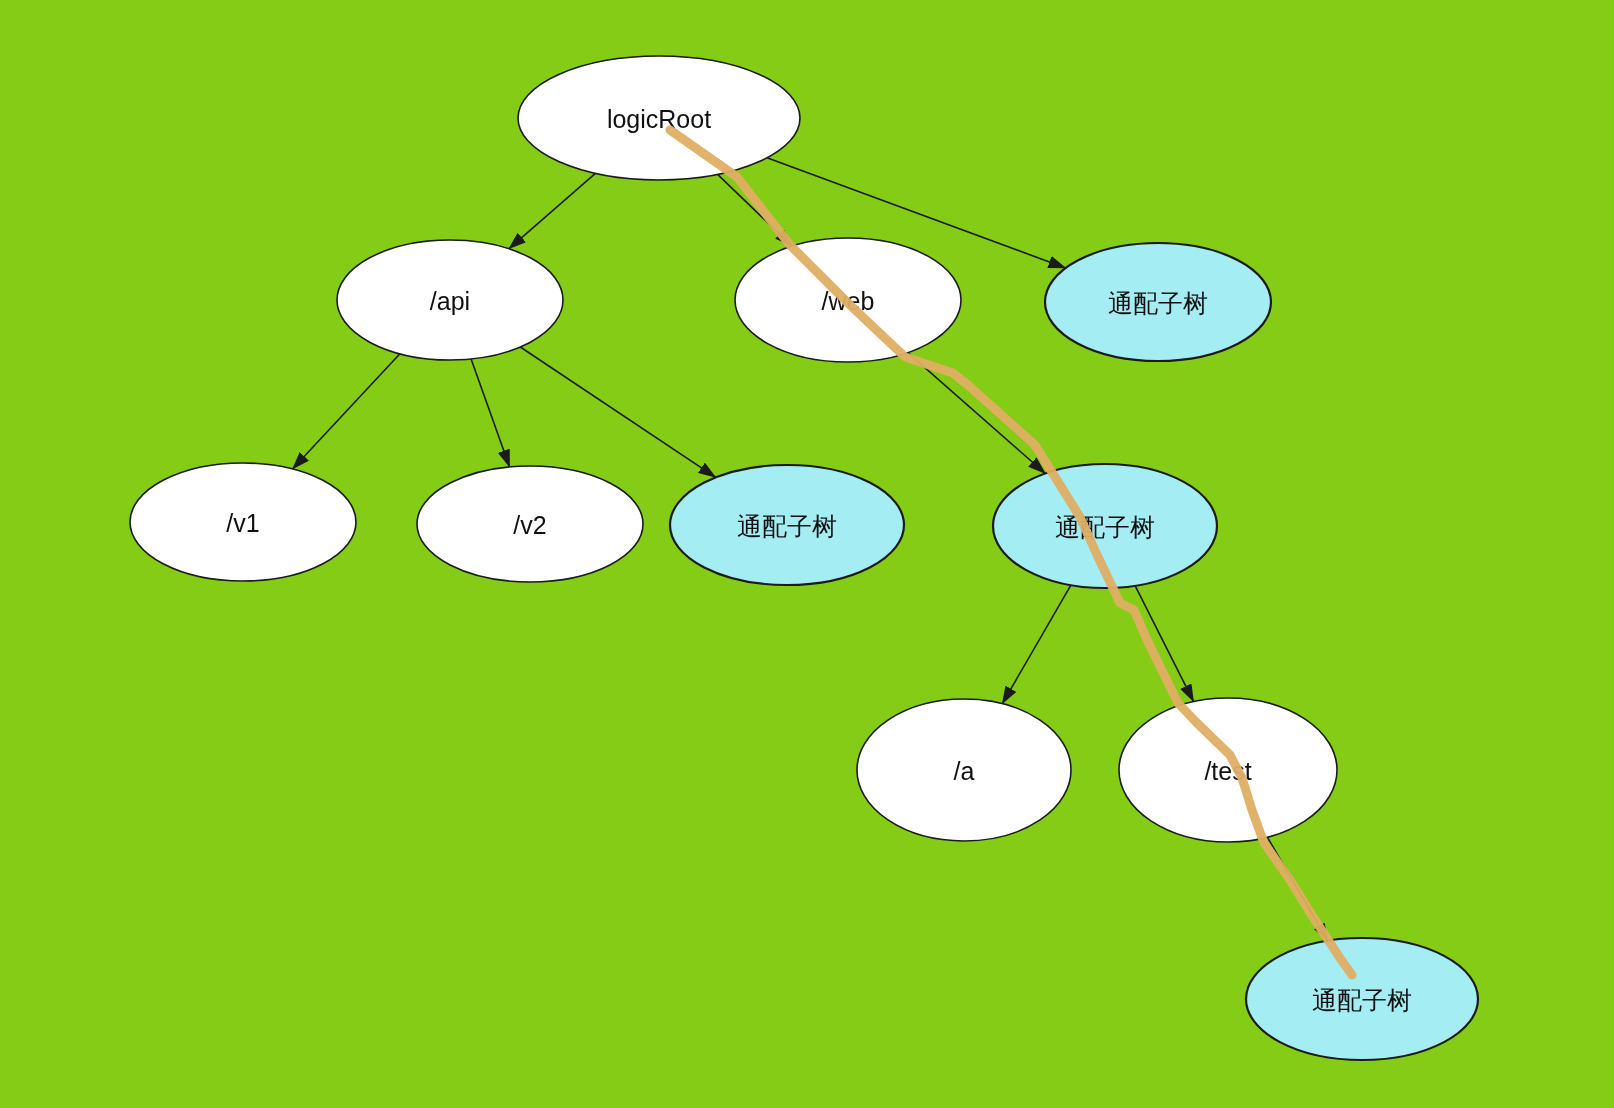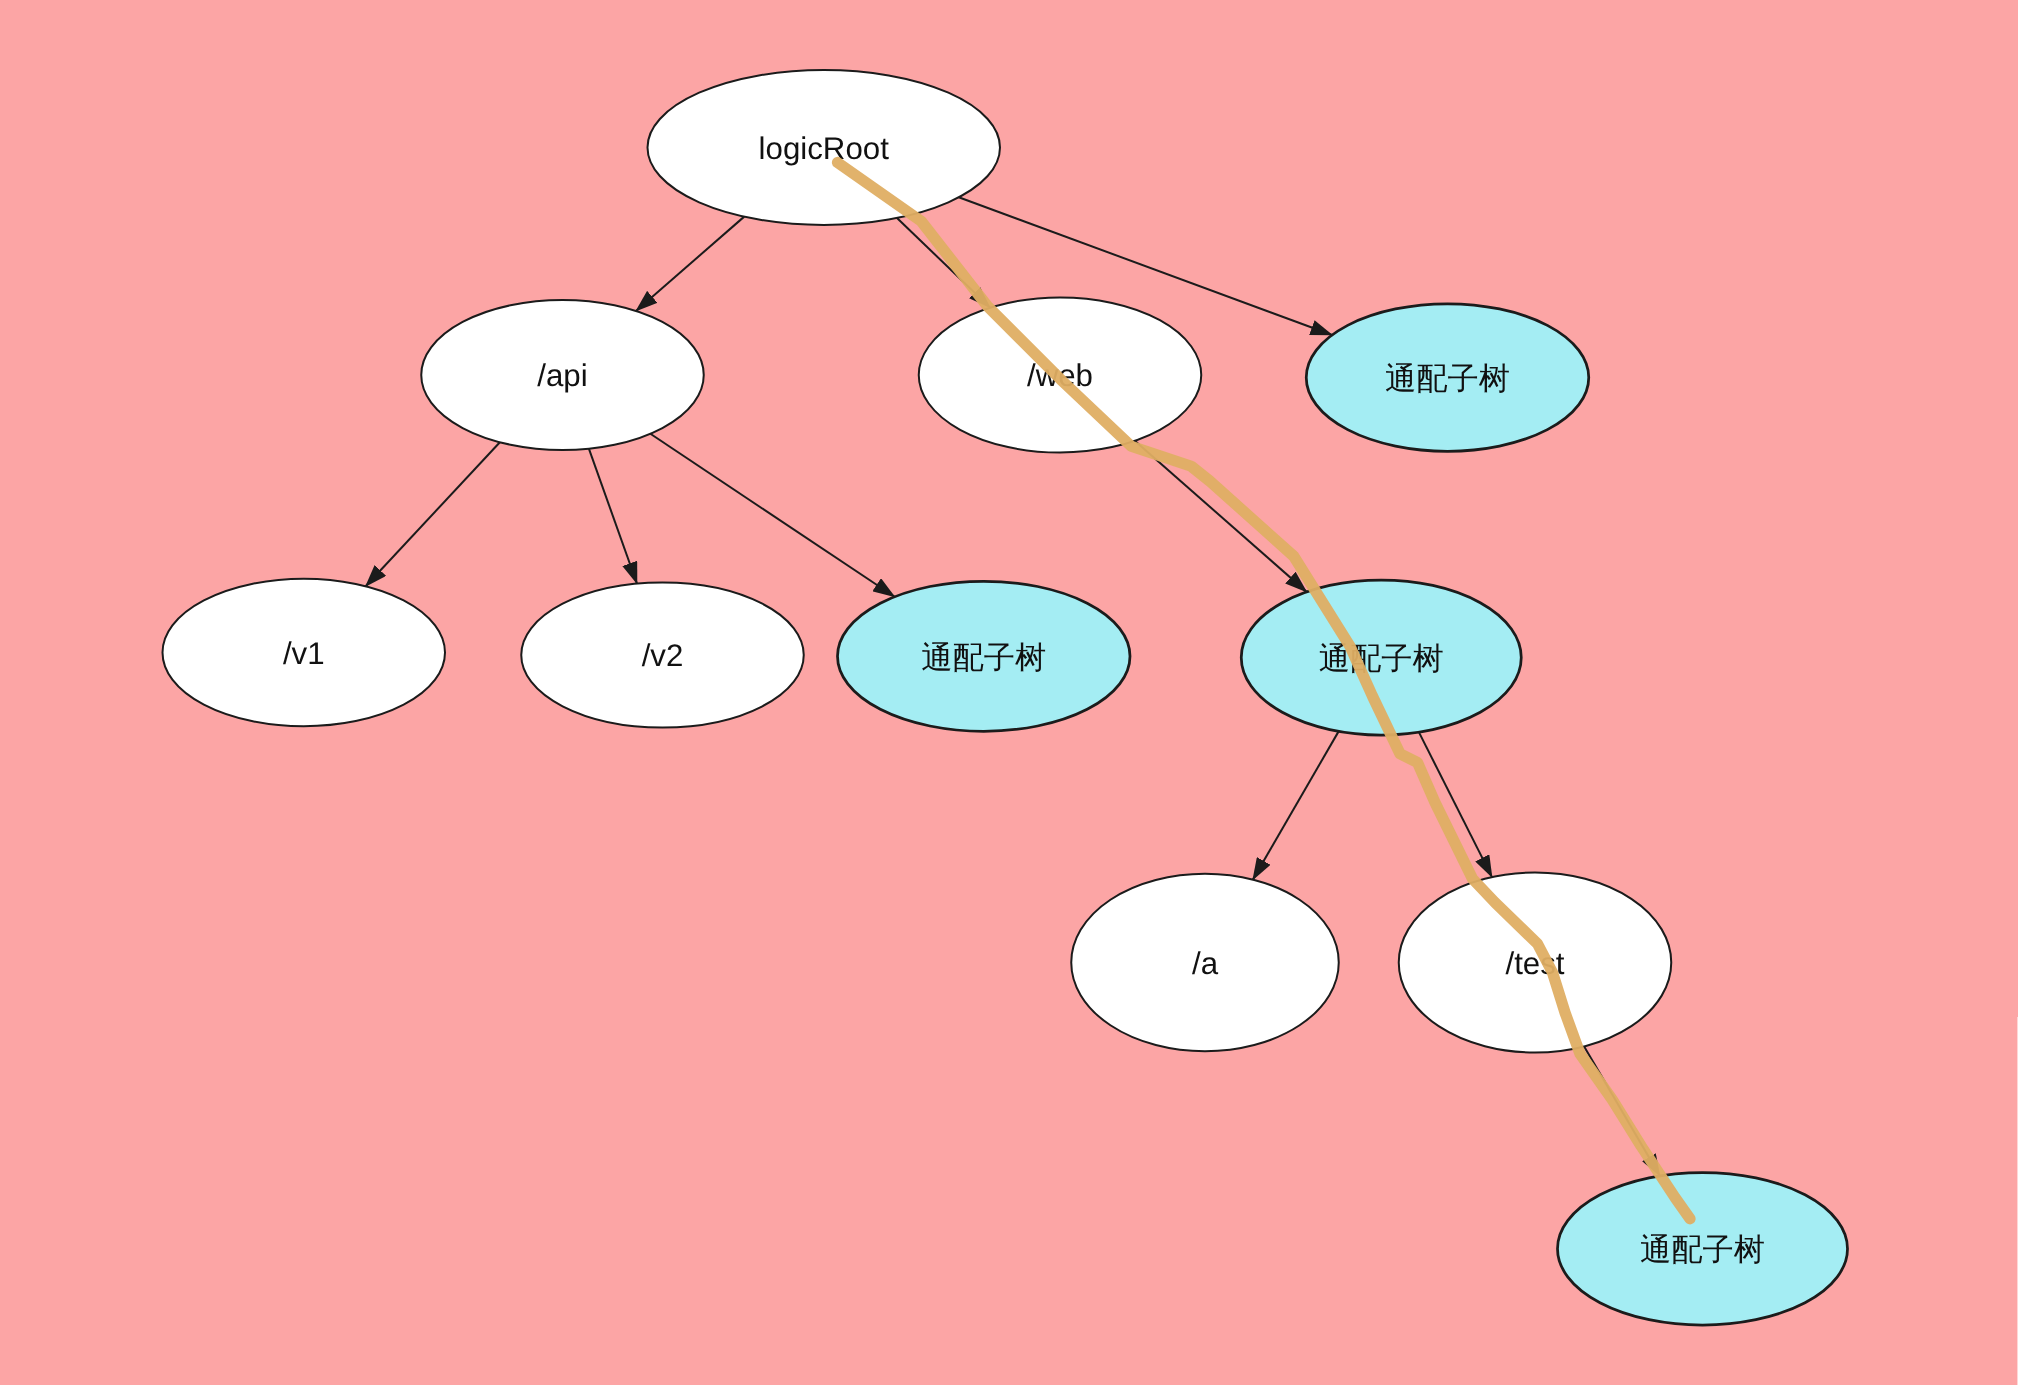--- a/index.html
+++ b/index.html
@@ -7,21 +7,21 @@
     padding: 0;
     background: #ffffff;
     width: 1614px;
     height: 1108px;
     overflow: hidden;
   }
   #diagram-root {
     position: relative;
     width: 1614px;
     height: 1108px;
-    background: #fca5a5;
+    background: #84cc16;
   }
   svg { display: block; }
   .node-label {
     font-family: "Liberation Sans", "DejaVu Sans", sans-serif;
     font-size: 25px;
     fill: #111111;
     text-anchor: middle;
     dominant-baseline: central;
   }
   .node-shape-normal {

